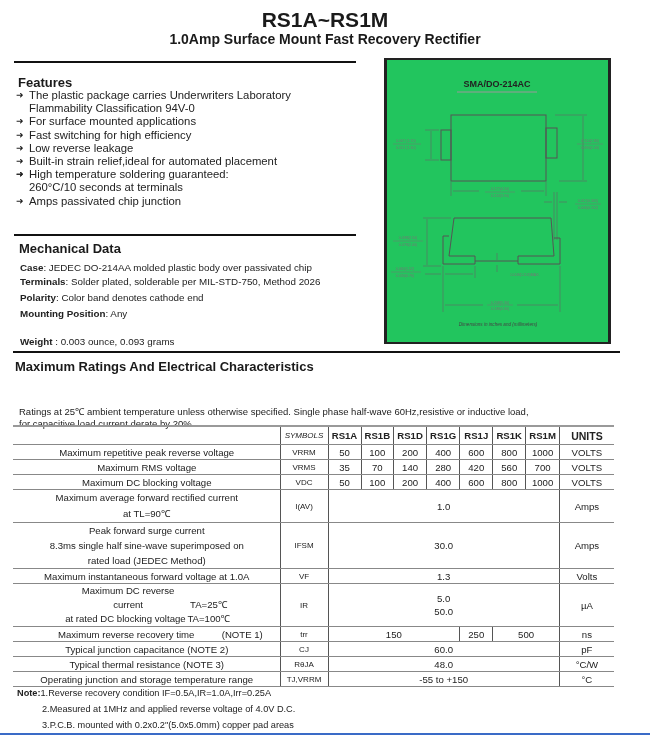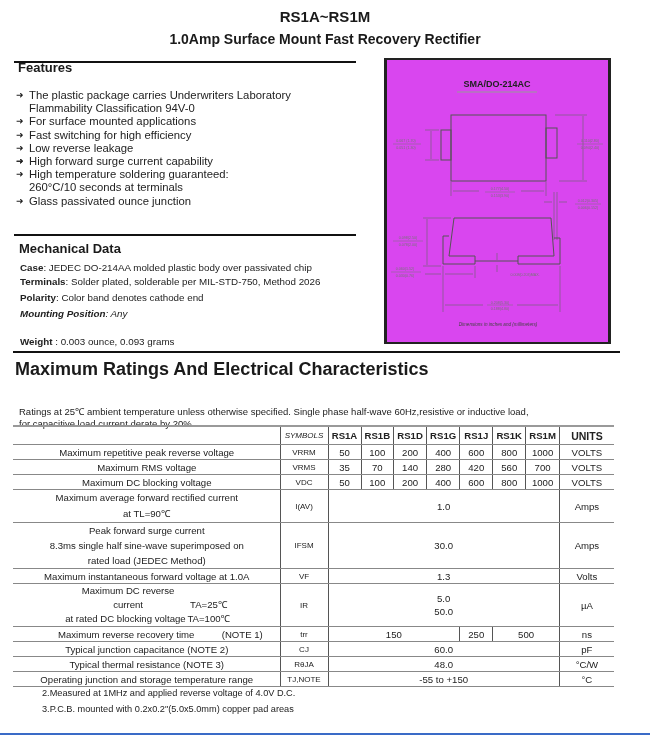--- a/index.html
+++ b/index.html
@@ -1,27 +1,27 @@
 <!DOCTYPE html>
 <html><head>
 <meta charset="utf-8">
 <style>
   html, body { margin:0; padding:0; background:#ffffff; }
   body { width:650px; height:738px; position:relative; overflow:hidden; font-family:"Liberation Sans", sans-serif; color:#222; }
   .abs { position:absolute; }
-  .t1 { left:0; width:650px; top:8px; text-align:center; font-weight:bold; font-size:15px; color:#1a1a1a; }
+  .t1 { left:0; width:650px; top:8px; text-align:center; font-weight:bold; font-size:21px; color:#1a1a1a; }
   .t2 { left:0; width:650px; top:31px; text-align:center; font-weight:bold; font-size:14px; color:#1a1a1a; }
   .rule { position:absolute; background:#111; }
   .h-sec { font-weight:bold; font-size:13px; color:#1a1a1a; }
   ul.feat { list-style:none; margin:0; padding:0; position:absolute; left:16px; top:89px; width:340px; font-size:11.3px; line-height:13.2px; color:#222; }
   ul.feat li { position:relative; padding-left:13px; }
   ul.feat li .bul { position:absolute; left:0; top:0; font-size:9px; }
   .mech { position:absolute; left:20px; font-size:9.8px; color:#222; }
   .mech b { font-weight:bold; }
-  .pkgbox { position:absolute; left:384px; top:58px; width:227px; height:286px; border:2px solid #222; border-left-width:3px; border-right-width:3px; box-sizing:border-box; background:#d946ef; }
+  .pkgbox { position:absolute; left:384px; top:58px; width:227px; height:286px; border:2px solid #222; border-left-width:3px; border-right-width:3px; box-sizing:border-box; background:#22c55e; }
   .pkgbox svg { position:absolute; left:0; top:0; }
   .desc { position:absolute; left:19px; top:406px; font-size:9.5px; line-height:12px; color:#222; width:600px; }
   table.spec { position:absolute; left:13px; top:425px; border-collapse:collapse; font-size:9.6px; color:#222; }
   table.spec td { border-bottom:1px solid #888; border-left:1px solid #555; padding:0 3px; height:14px; text-align:center; vertical-align:middle; }
   table.spec td.param { text-align:center; border-left:none; padding-left:4px; }
   table.spec tr.head td { font-weight:bold; height:17px; border-top:2px solid #999;margin-left:12px; }
   table.spec tr.head td.param { border-top:2px solid #999; }
   table.spec td.sym { font-size:8px; }
   table.spec tr.head td.sym { font-style:italic; font-weight:normal; font-size:8px; }
   table.spec td.unit { width:48px; }
@@ -30,38 +30,38 @@
   .notes .ind { padding-left:25px; }
   .bottomline { position:absolute; left:0; top:733px; width:650px; height:2px; background:#3a6bc7; }
 </style>
 </head>
 <body>
 
 <div class="abs t1">RS1A~RS1M</div>
 <div class="abs t2">1.0Amp Surface Mount Fast Recovery Rectifier</div>
 
 <div class="rule" style="left:14px;top:61px;width:342px;height:2px;"></div>
-<div class="abs h-sec" style="left:18px;top:60px;">Features</div>
+<div class="abs h-sec" style="left:18px;top:75px;">Features</div>
 <ul class="feat">
   <li><span class="bul">➜</span><span>The plastic package carries Underwriters Laboratory</span><br><span>Flammability Classification 94V-0</span></li>
   <li><span class="bul">➜</span><span>For surface mounted applications</span></li>
   <li><span class="bul">➜</span><span>Fast switching for high efficiency</span></li>
   <li><span class="bul">➜</span><span>Low reverse leakage</span></li>
+  <li><span class="bul">➜</span><span>Built-in strain relief,ideal for automated placement</span></li>
   <li><span class="bul">➜</span></li>
-  <li><span class="bul">➜</span><span>High forward surge current capability</span></li>
   <li><span class="bul">➜</span><span>High temperature soldering guaranteed:</span><br><span>260°C/10 seconds at terminals</span></li>
-  <li><span class="bul">➜</span><span>Glass passivated ounce junction</span></li>
+  <li><span class="bul">➜</span><span>Amps passivated chip junction</span></li>
 </ul>
 
 <div class="rule" style="left:14px;top:234px;width:342px;height:2px;"></div>
 <div class="abs h-sec" style="left:19px;top:241px;">Mechanical  Data</div>
 <div class="mech" style="top:262px;"><b>Case</b><span>: JEDEC DO-214AA molded plastic body over passivated chip</span></div>
 <div class="mech" style="top:276px;"><b>Terminals</b><span>: Solder plated, solderable per MIL-STD-750, Method 2026</span></div>
 <div class="mech" style="top:292px;"><b>Polarity</b><span>: Color band denotes cathode end</span></div>
-<div class="mech" style="top:308px;font-style:italic;"><b>Mounting Position</b><span>: Any</span></div>
+<div class="mech" style="top:308px;"><b>Mounting Position</b><span>: Any</span></div>
 <div class="mech" style="top:336px;"><b>Weight</b><span> : 0.003 ounce, 0.093 grams</span></div>
 
 <div class="pkgbox">
   <svg width="222" height="282" viewBox="0 0 222 282" font-family="Liberation Sans, sans-serif">
     <text x="110" y="27" text-anchor="middle" font-size="9" font-weight="bold" fill="#222">SMA/DO-214AC</text>
     <line x1="70" y1="32" x2="150" y2="32" stroke="#999" stroke-width="1"></line>
 
     <rect x="64" y="55" width="95" height="66" fill="none" stroke="#555" stroke-width="1"></rect>
     <rect x="54" y="70" width="10" height="30" fill="none" stroke="#555" stroke-width="1"></rect>
     <rect x="159" y="68" width="11" height="30" fill="none" stroke="#555" stroke-width="1"></rect>
@@ -123,21 +123,21 @@
     <line x1="58" y1="245" x2="96" y2="245" stroke="#666" stroke-width="0.6"></line>
     <line x1="130" y1="245" x2="171" y2="245" stroke="#666" stroke-width="0.6"></line>
     <text x="113" y="244" text-anchor="middle" font-size="3.6" fill="#777">0.208(5.30)</text>
     <line x1="100" y1="245" x2="126" y2="245" stroke="#777" stroke-width="0.5"></line>
     <text x="113" y="250" text-anchor="middle" font-size="3.6" fill="#777">0.188(4.80)</text>
     <text x="111" y="266" text-anchor="middle" font-size="4.6" font-style="italic" fill="#444">Dimensions in inches and (millimeters)</text>
   </svg>
 </div>
 
 <div class="rule" style="left:13px;top:351px;width:607px;height:2px;"></div>
-<div class="abs" style="left:15px;top:359px;font-weight:bold;font-size:18px;color:#1a1a1a;">Maximum Ratings And Electrical Characteristics</div>
+<div class="abs" style="left:15px;top:359px;font-weight:bold;font-size:13px;color:#1a1a1a;">Maximum Ratings And Electrical Characteristics</div>
 <div class="desc">
   <span>Ratings at 25℃ ambient temperature unless otherwise specified. Single phase half-wave 60Hz,resistive or inductive load,</span><br>
   <span> for capacitive load current derate by 20%.</span>
 </div>
 
 <table class="spec">
   <colgroup>
     <col style="width:267px">
       <col style="width:48px">
     <col style="width:33px">
@@ -240,25 +240,26 @@
     <td class="unit">pF</td>
   </tr>
   <tr>
     <td class="param">Typical thermal resistance (NOTE 3)</td>
     <td class="sym">RθJA</td>
     <td colspan="7">48.0</td>
     <td class="unit">°C/W</td>
   </tr>
   <tr>
     <td class="param">Operating junction and storage temperature range</td>
-    <td class="sym">TJ,NOTE</td>
+    <td class="sym">TJ,VRRM</td>
     <td colspan="7">-55 to +150</td>
     <td class="unit">°C</td>
   </tr>
 </tbody>
   </table>
 
 <div class="notes">
+  <div><b>Note:</b><span>1.Reverse recovery condition IF=0.5A,IR=1.0A,Irr=0.25A</span></div>
   <div class="ind">2.Measured at 1MHz and applied reverse voltage of 4.0V D.C.</div>
   <div class="ind">3.P.C.B. mounted with 0.2x0.2"(5.0x5.0mm) copper pad areas</div>
 </div>
 
 <div class="bottomline"></div>
 
 </body></html>

